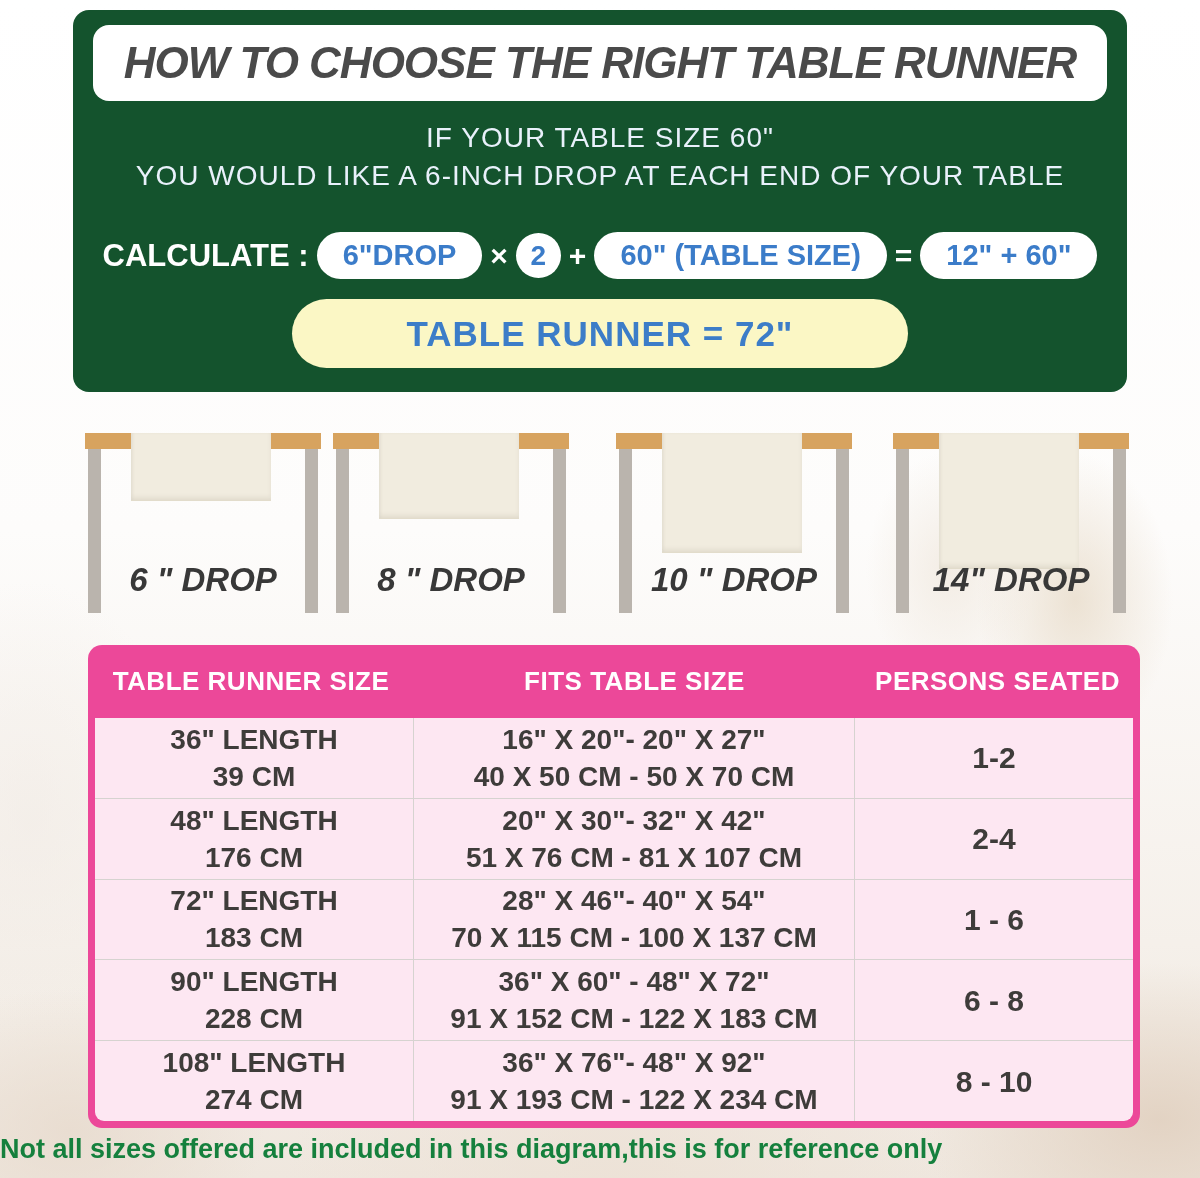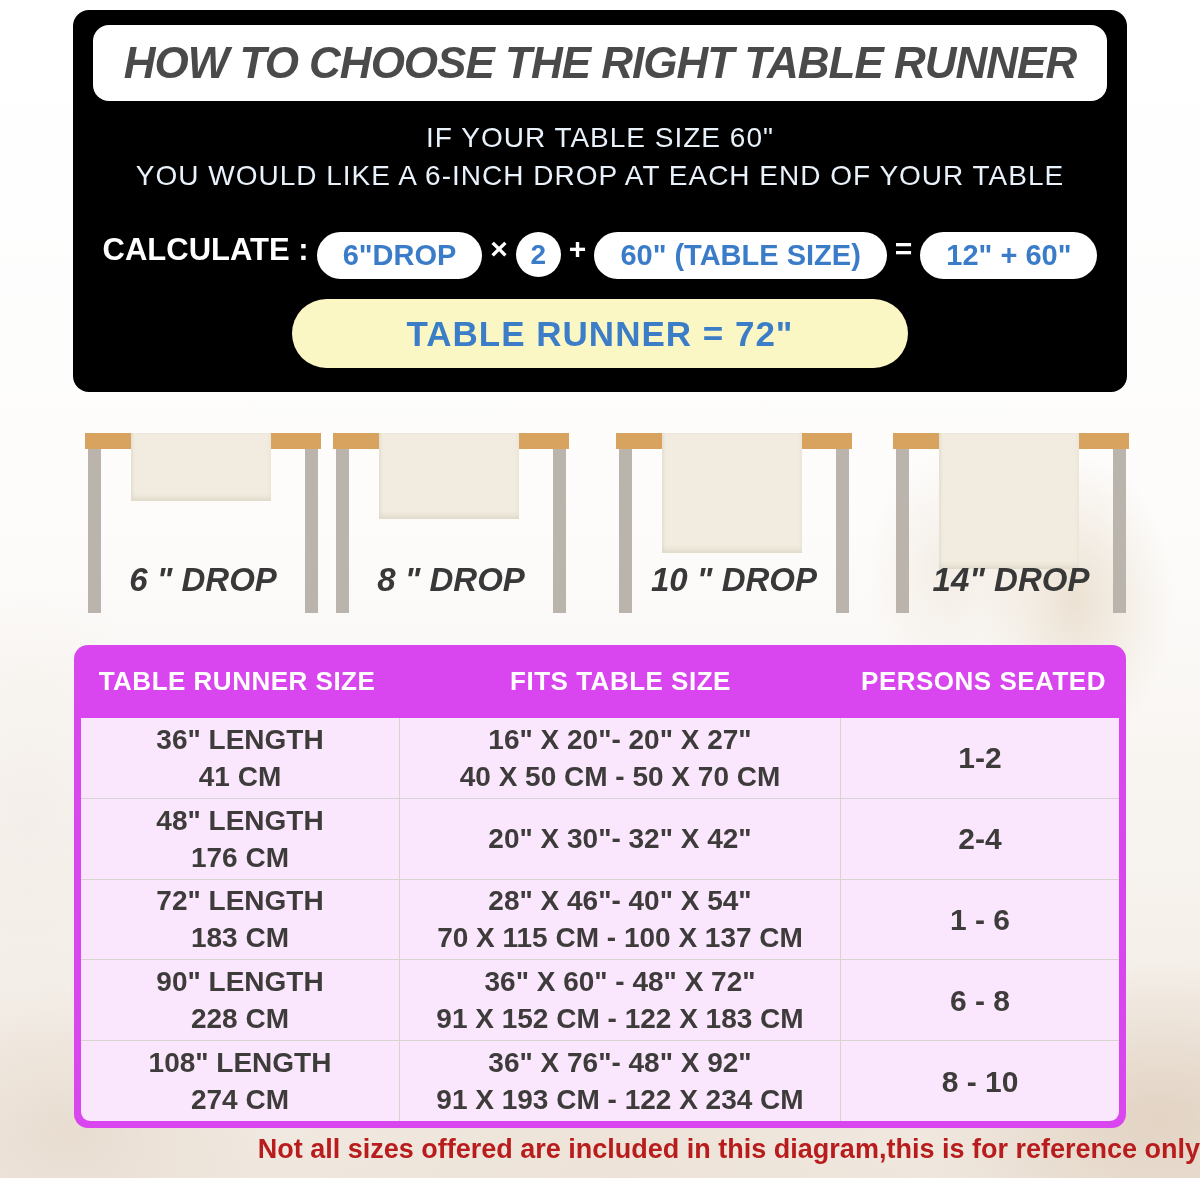--- a/index.html
+++ b/index.html
@@ -13,31 +13,31 @@
       radial-gradient(120px 170px at 950px 570px, rgba(242,235,226,0.9), transparent 70%),
       radial-gradient(320px 210px at 1160px 1120px, rgba(224,207,190,0.85), transparent 75%),
       radial-gradient(260px 190px at 70px 1130px, rgba(231,218,205,0.8), transparent 75%),
       radial-gradient(420px 270px at 620px 1190px, rgba(236,225,213,0.85), transparent 80%),
       radial-gradient(210px 320px at 30px 820px, rgba(241,235,229,0.6), transparent 75%),
       linear-gradient(to bottom, #ffffff 0%, #fdfcfb 45%, #f5f0ea 80%, #efe7de 100%);
   }
 
   
   .hero { position:absolute; left:73px; top:10px; width:1054px; height:382px;
-          background:#000000; border-radius:16px; }
+          background:#14532d; border-radius:16px; }
   .title-box { position:absolute; left:20px; top:15px; width:1014px; height:76px;
                background:#ffffff; border-radius:16px;
                display:flex; align-items:center; justify-content:center; }
   .title { font-size:44px; font-weight:bold; font-style:italic; letter-spacing:-1px;
            color:#4a4a4a; white-space:nowrap; }
   .subtitle { position:absolute; left:0; width:100%; text-align:center;
               color:#e9f1fb; font-size:28px; letter-spacing:1px; white-space:nowrap; }
   .s1 { top:112px; } .s2 { top:150px; }
   .calc-row { position:absolute; top:222px; left:0; width:100%; height:47px;
-              display:flex; align-items:flex-start; justify-content:center; gap:8px; }
+              display:flex; align-items:center; justify-content:center; gap:8px; }
   .calc-label { color:#ffffff; font-weight:bold; font-size:31px; white-space:nowrap; }
   .pill { background:#ffffff; color:#3b7cc9; font-weight:bold; font-size:29px;
           height:47px; border-radius:24px; display:flex; align-items:center;
           justify-content:center; padding:0 26px; white-space:nowrap; }
   .op { color:#ffffff; font-weight:bold; font-size:30px; }
   .circle { width:45px; height:45px; border-radius:50%; background:#ffffff;
             color:#3b7cc9; font-weight:bold; font-size:28px;
             display:flex; align-items:center; justify-content:center; }
   .result-pill { position:absolute; top:289px; left:50%; transform:translateX(-50%);
                  width:616px; height:69px; background:#fbf7c5; border-radius:35px;
@@ -50,41 +50,41 @@
   .leg { position:absolute; top:16px; width:13px; height:164px; background:#bab4ad; }
   .leg.l { left:3px; } .leg.r { right:3px; }
   .runner { position:absolute; top:0; left:46px; width:140px; background:#f1ecdf;
             box-shadow: inset 0 -3px 4px rgba(120,110,90,0.10), inset 2px 0 3px rgba(120,110,90,0.05);
             border-bottom:1px solid #e2dccb; }
   .drop-label { position:absolute; top:128px; left:0; width:100%; text-align:center;
                 font-weight:bold; font-style:italic; font-size:33px; color:#383838;
                 white-space:nowrap; }
 
   
-  .size-table { position:absolute; left:74px; top:645px; width:1052px; height:483px;
-                background:#d946ef; border-radius:14px; }
+  .size-table { position:absolute; left:88px; top:645px; width:1052px; height:483px;
+                background:#ec4899; border-radius:14px; }
   .size-header { position:absolute; left:0; top:0; width:100%; height:73px; display:flex; }
   .hcell { display:flex; align-items:center; justify-content:center;
            color:#ffffff; font-weight:bold; font-size:26px; letter-spacing:0.5px; }
   .h1 { width:326px; } .h2 { width:441px; } .h3 { flex:1; }
   .size-body { position:absolute; left:7px; right:7px; top:73px; bottom:7px;
                background:rgba(255,255,255,0.87); border-radius:0 0 9px 9px;
                display:flex; flex-direction:column; overflow:hidden; }
   .size-row { flex:1; display:flex; }
   .size-row + .size-row { border-top:1px solid #d6d3d0; }
   .cell { display:flex; flex-direction:column; align-items:center; justify-content:center; }
   .c1 { width:319px; border-right:1px solid #d6d3d0; }
   .c2 { width:441px; border-right:1px solid #d6d3d0; }
   .c3 { flex:1; }
   .ln { font-weight:bold; font-size:28px; line-height:37px; color:#3e3c3a; white-space:nowrap; }
   .persons { font-size:30px; }
 
   
-  .footer-note { position:absolute; top:1134px; left:0; width:100%; text-align:right;
-                 font-weight:bold; font-size:27px; color:#b91c1c; }
+  .footer-note { position:absolute; top:1134px; left:0; width:100%; text-align:left;
+                 font-weight:bold; font-size:27px; color:#15803d; }
 </style>
 </head>
 <body>
 
 <section class="hero">
   <div class="title-box">
     <h1 class="title">HOW TO CHOOSE THE RIGHT TABLE RUNNER</h1>
   </div>
   <div class="subtitle s1">IF YOUR TABLE SIZE 60"</div>
   <div class="subtitle s2">YOU WOULD LIKE A 6-INCH DROP AT EACH END OF YOUR TABLE</div>
@@ -136,38 +136,39 @@
   <div class="size-header">
     <div class="hcell h1">TABLE RUNNER SIZE</div>
     <div class="hcell h2">FITS TABLE SIZE</div>
     <div class="hcell h3">PERSONS SEATED</div>
   </div>
   <div class="size-body">
 
     <div class="size-row">
       <div class="cell c1">
         <div class="ln">36" LENGTH</div>
-        <div class="ln">41 CM</div>
+        <div class="ln">39 CM</div>
       </div>
       <div class="cell c2">
         <div class="ln">16" X 20"- 20" X 27"</div>
         <div class="ln">40 X 50 CM - 50 X 70 CM</div>
       </div>
       <div class="cell c3">
         <div class="ln persons">1-2</div>
       </div>
     </div>
 
     <div class="size-row">
       <div class="cell c1">
         <div class="ln">48" LENGTH</div>
         <div class="ln">176 CM</div>
       </div>
       <div class="cell c2">
         <div class="ln">20" X 30"- 32" X 42"</div>
+        <div class="ln">51 X 76 CM - 81 X 107 CM</div>
       </div>
       <div class="cell c3">
         <div class="ln persons">2-4</div>
       </div>
     </div>
 
     <div class="size-row">
       <div class="cell c1">
         <div class="ln">72" LENGTH</div>
         <div class="ln">183 CM</div>

